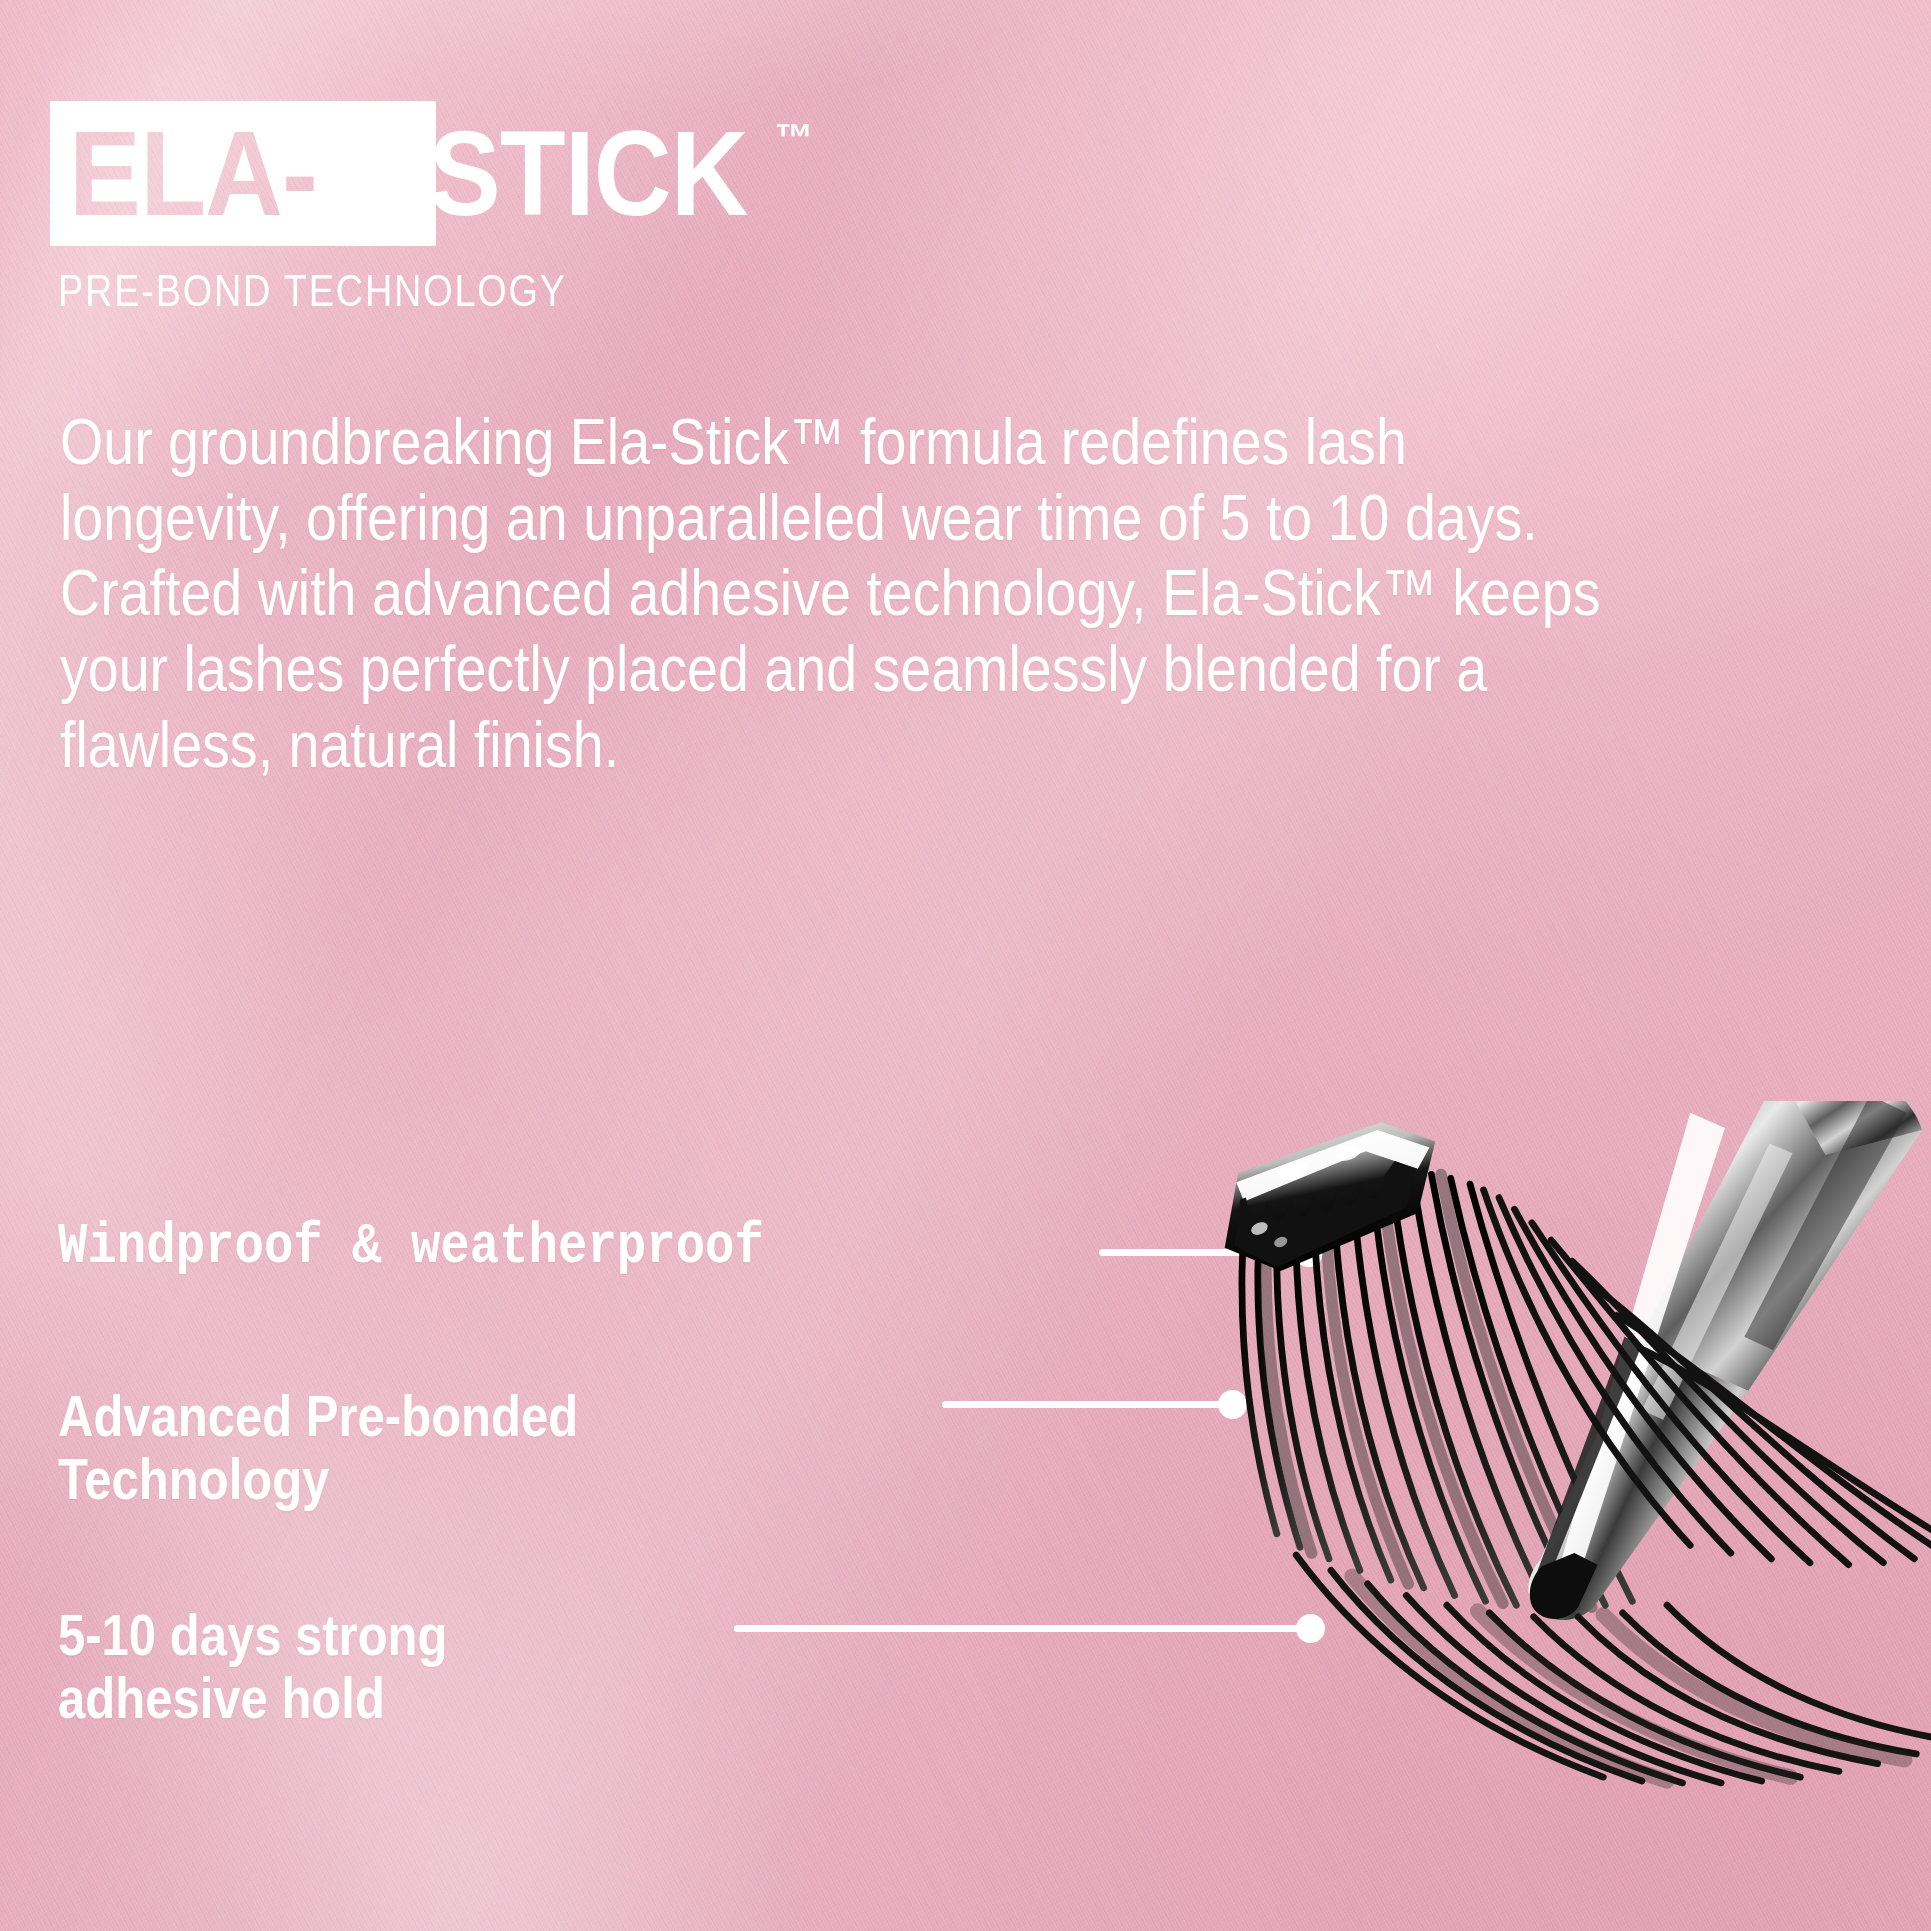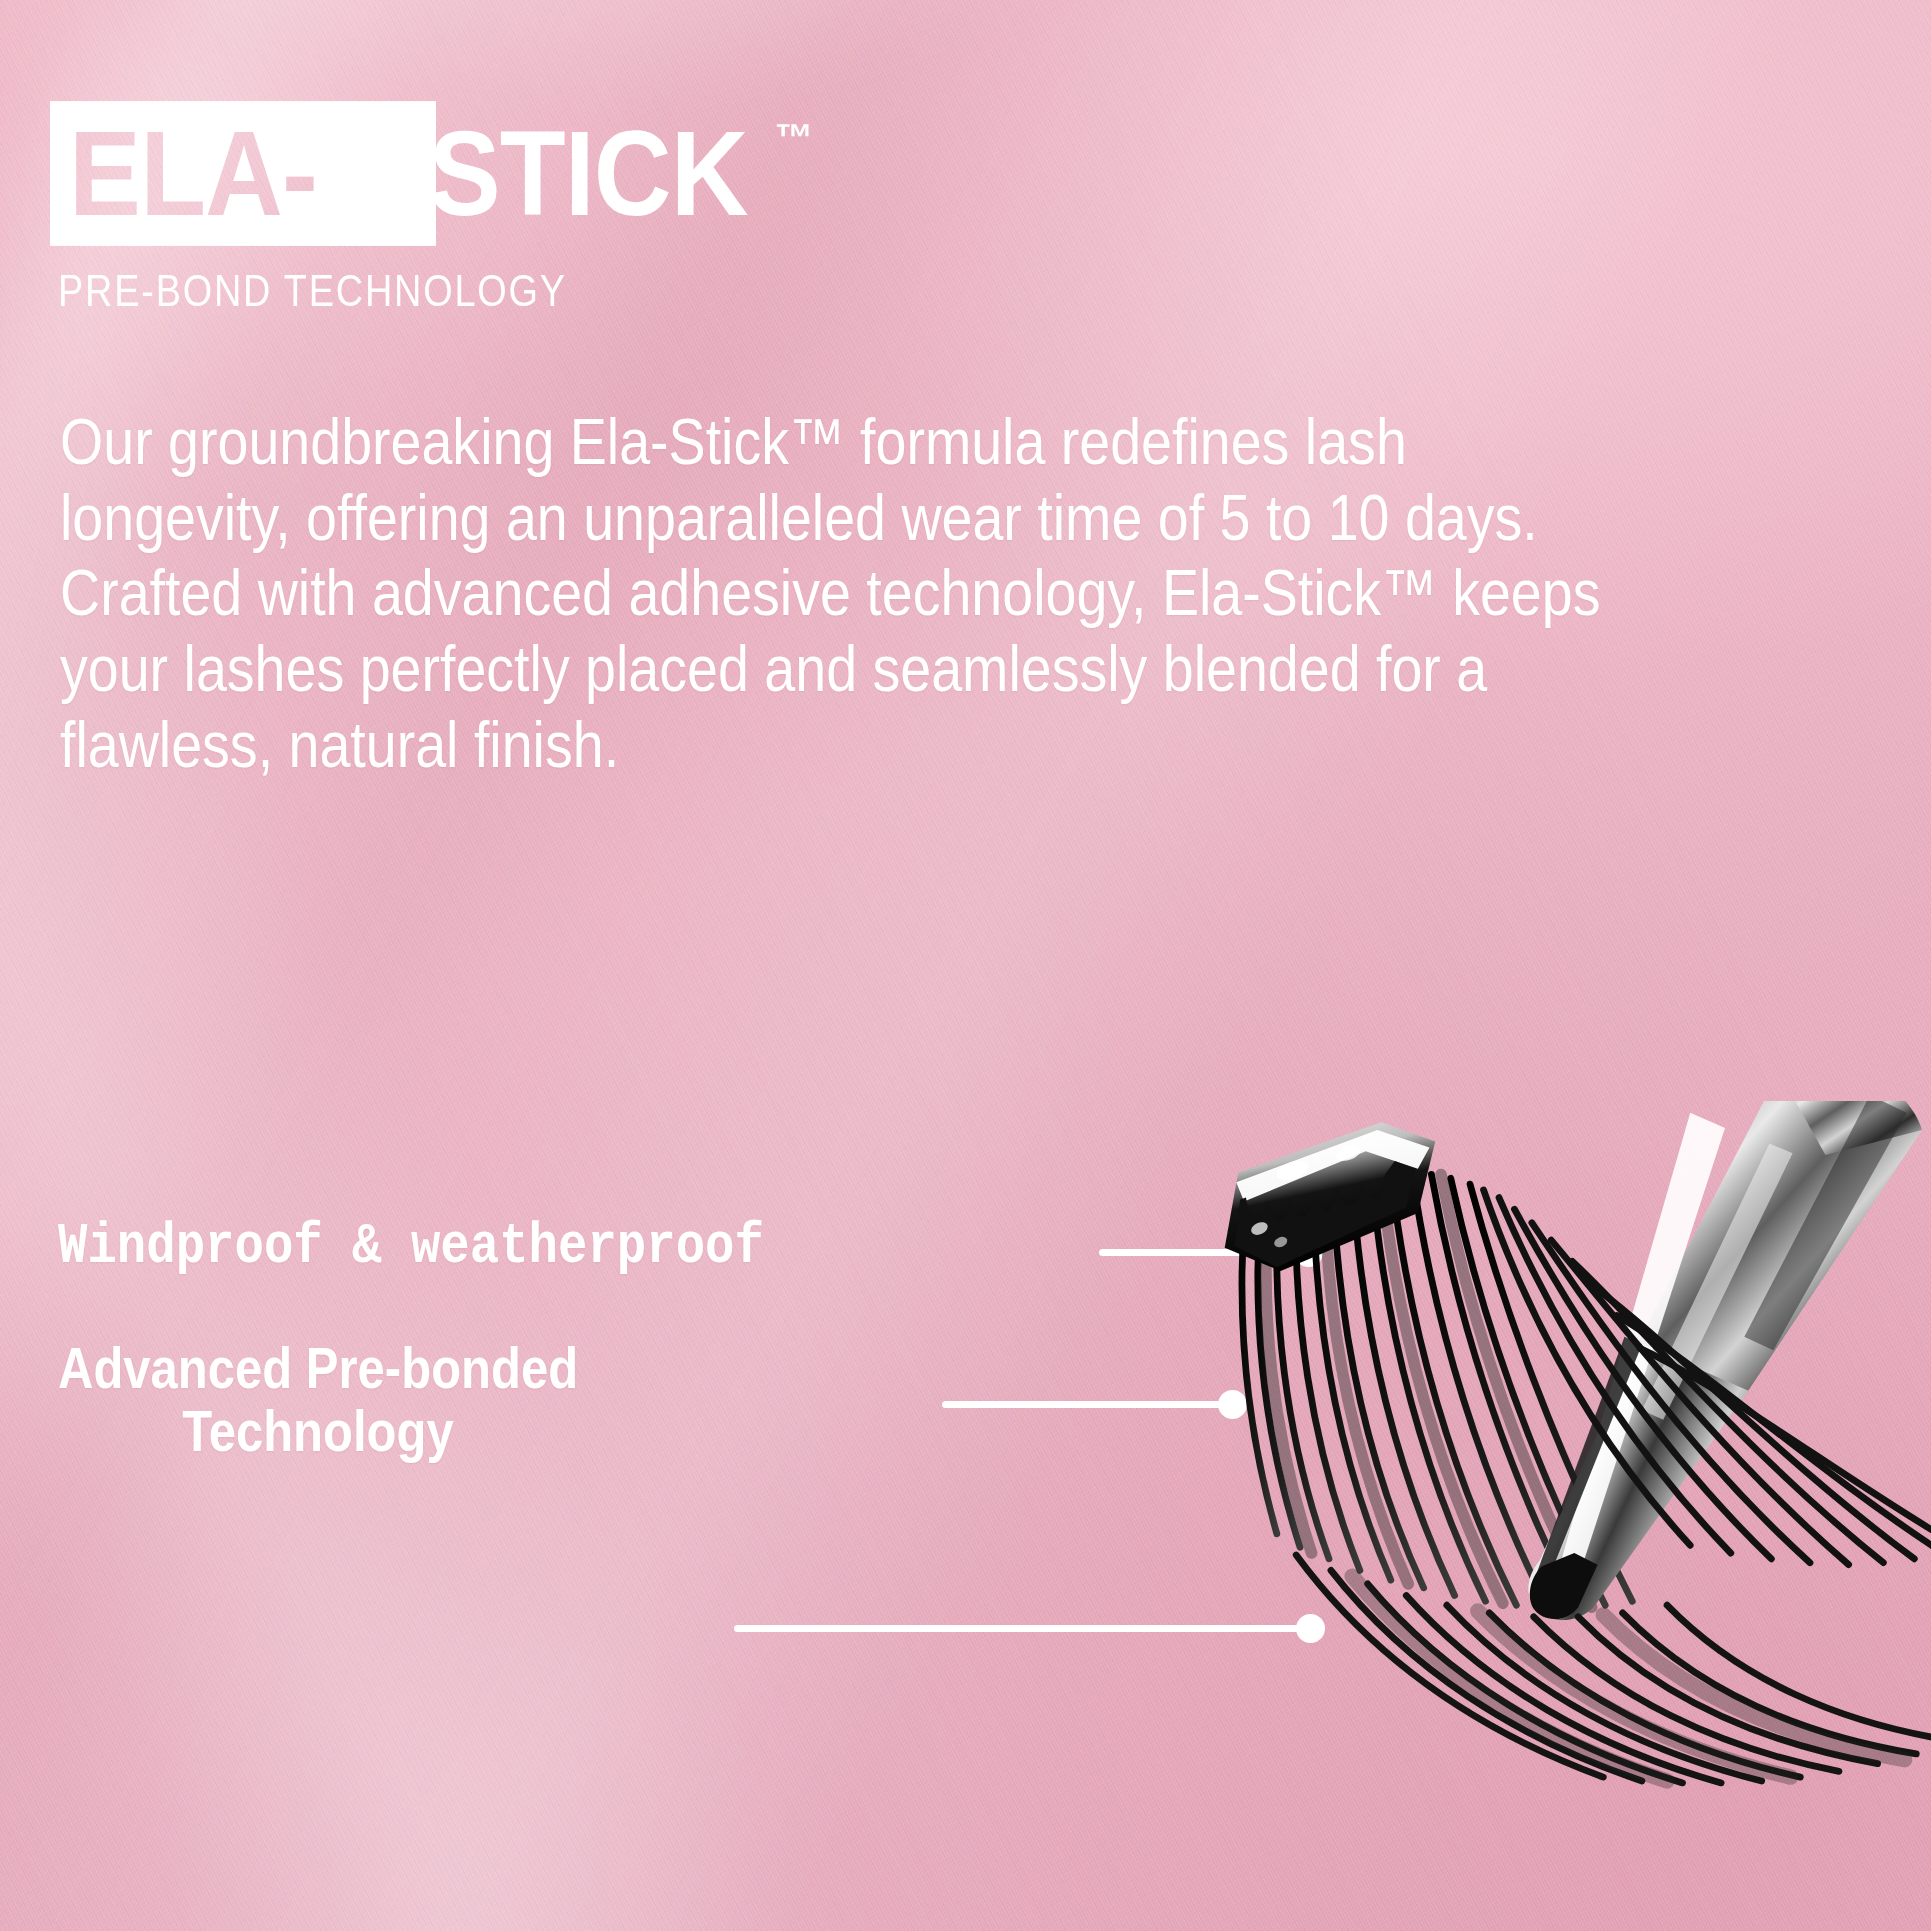--- a/index.html
+++ b/index.html
@@ -91,21 +91,21 @@
   
   .features{position:absolute;left:0;top:0;width:1931px;height:1931px;}
   .feature{position:absolute;left:58px;}
   .feature-label{
     color:#ffffff;font-weight:700;font-size:58px;line-height:1.09;
     font-stretch:condensed;transform:scaleX(.845);transform-origin:left top;
     white-space:pre-line;
     text-shadow:0 1px 1.9px rgba(190,110,135,0.16);
   }
   .f1{top:1215px;font-family:Liberation Mono, monospace;}
-  .f2{top:1336px;text-align:center;}
+  .f2{top:1384px;}
   .f3{top:1603px;}
   .connector{position:absolute;height:29px;}
   .connector .bar{
     position:absolute;left:0;top:10.6px;height:7.7px;background:#ffffff;border-radius:3.9px;
   }
   .connector .dot{
     position:absolute;top:0;width:29px;height:29px;border-radius:50%;background:#ffffff;
   }
   .c1{left:1099px;top:1238px;width:224px;}
   .c1 .bar{width:201px;}
@@ -170,20 +170,24 @@
 
     <div class="feature f2">
       <div class="feature-label">Advanced Pre-bonded
 Technology</div>
     </div>
     <div class="connector c2">
       <div class="bar"></div>
       <div class="dot"></div>
     </div>
 
+    <div class="feature f3">
+      <div class="feature-label">5-10 days strong
+adhesive hold</div>
+    </div>
     <div class="connector c3">
       <div class="bar"></div>
       <div class="dot"></div>
     </div>
   </div>
 
   <div class="product">
     <svg width="763" height="850" viewBox="0 0 790 880">
       <defs>
         <linearGradient id="metal" x1="0" y1="0" x2="1" y2="1">

